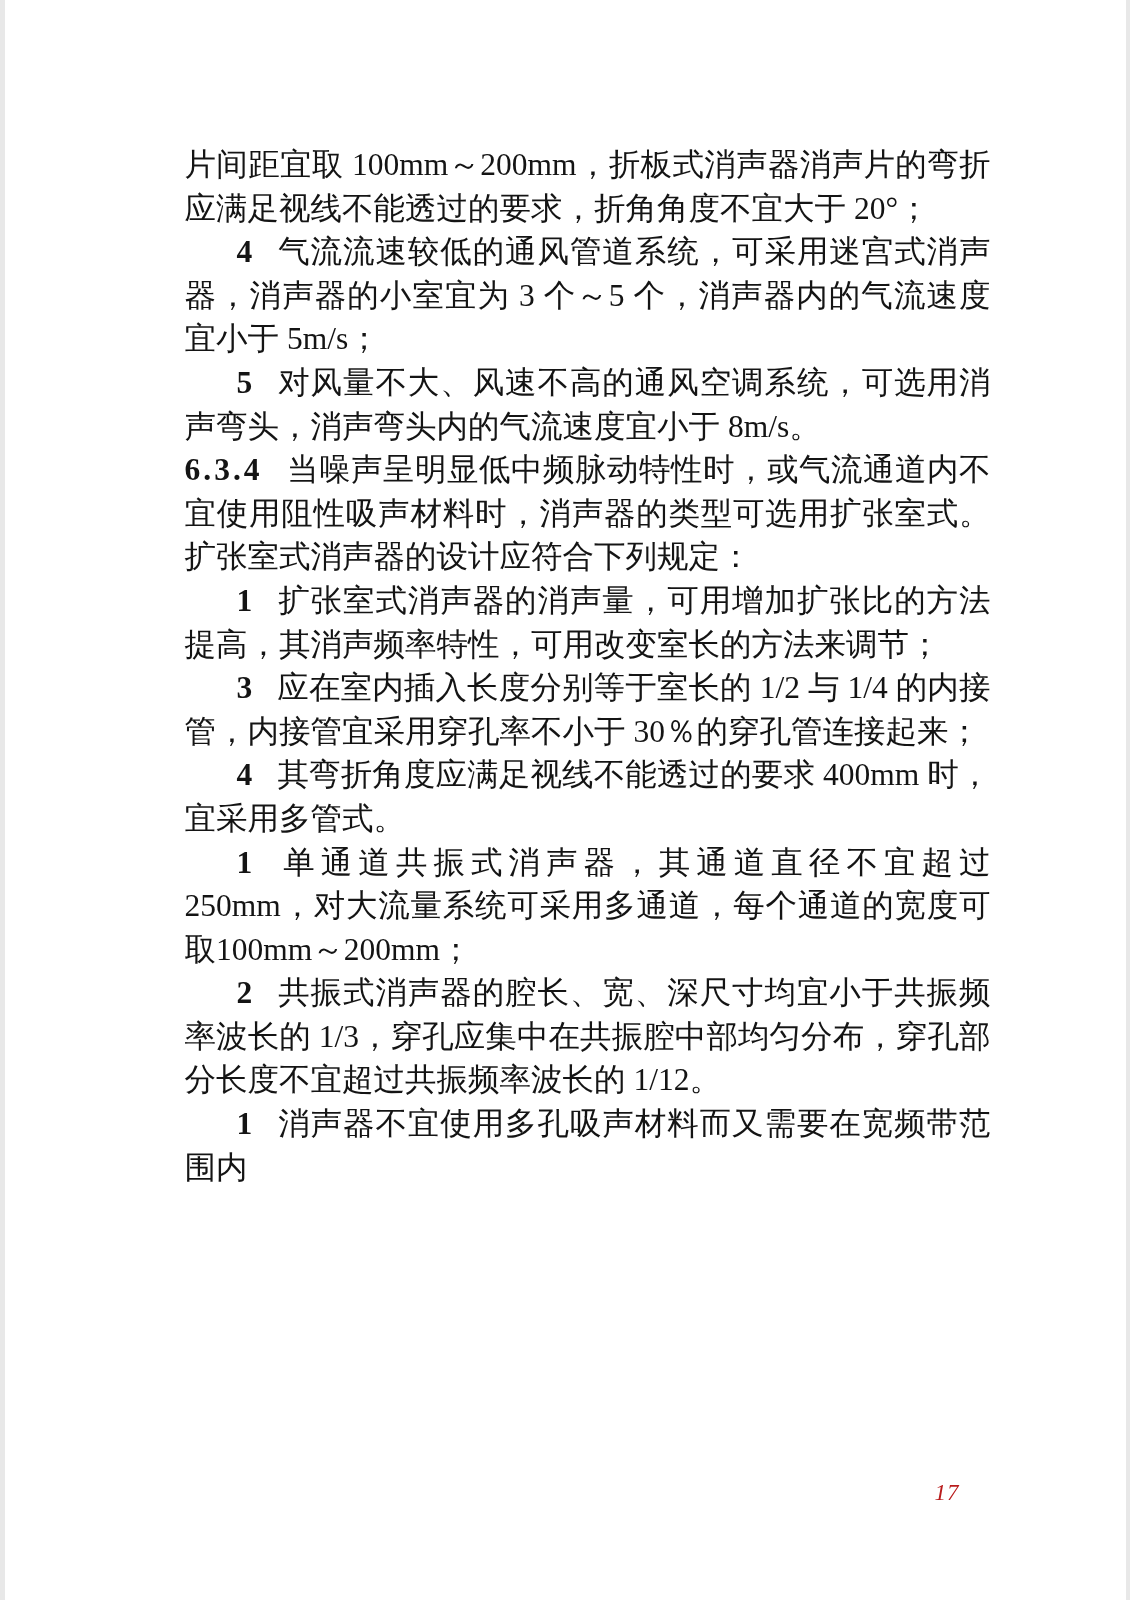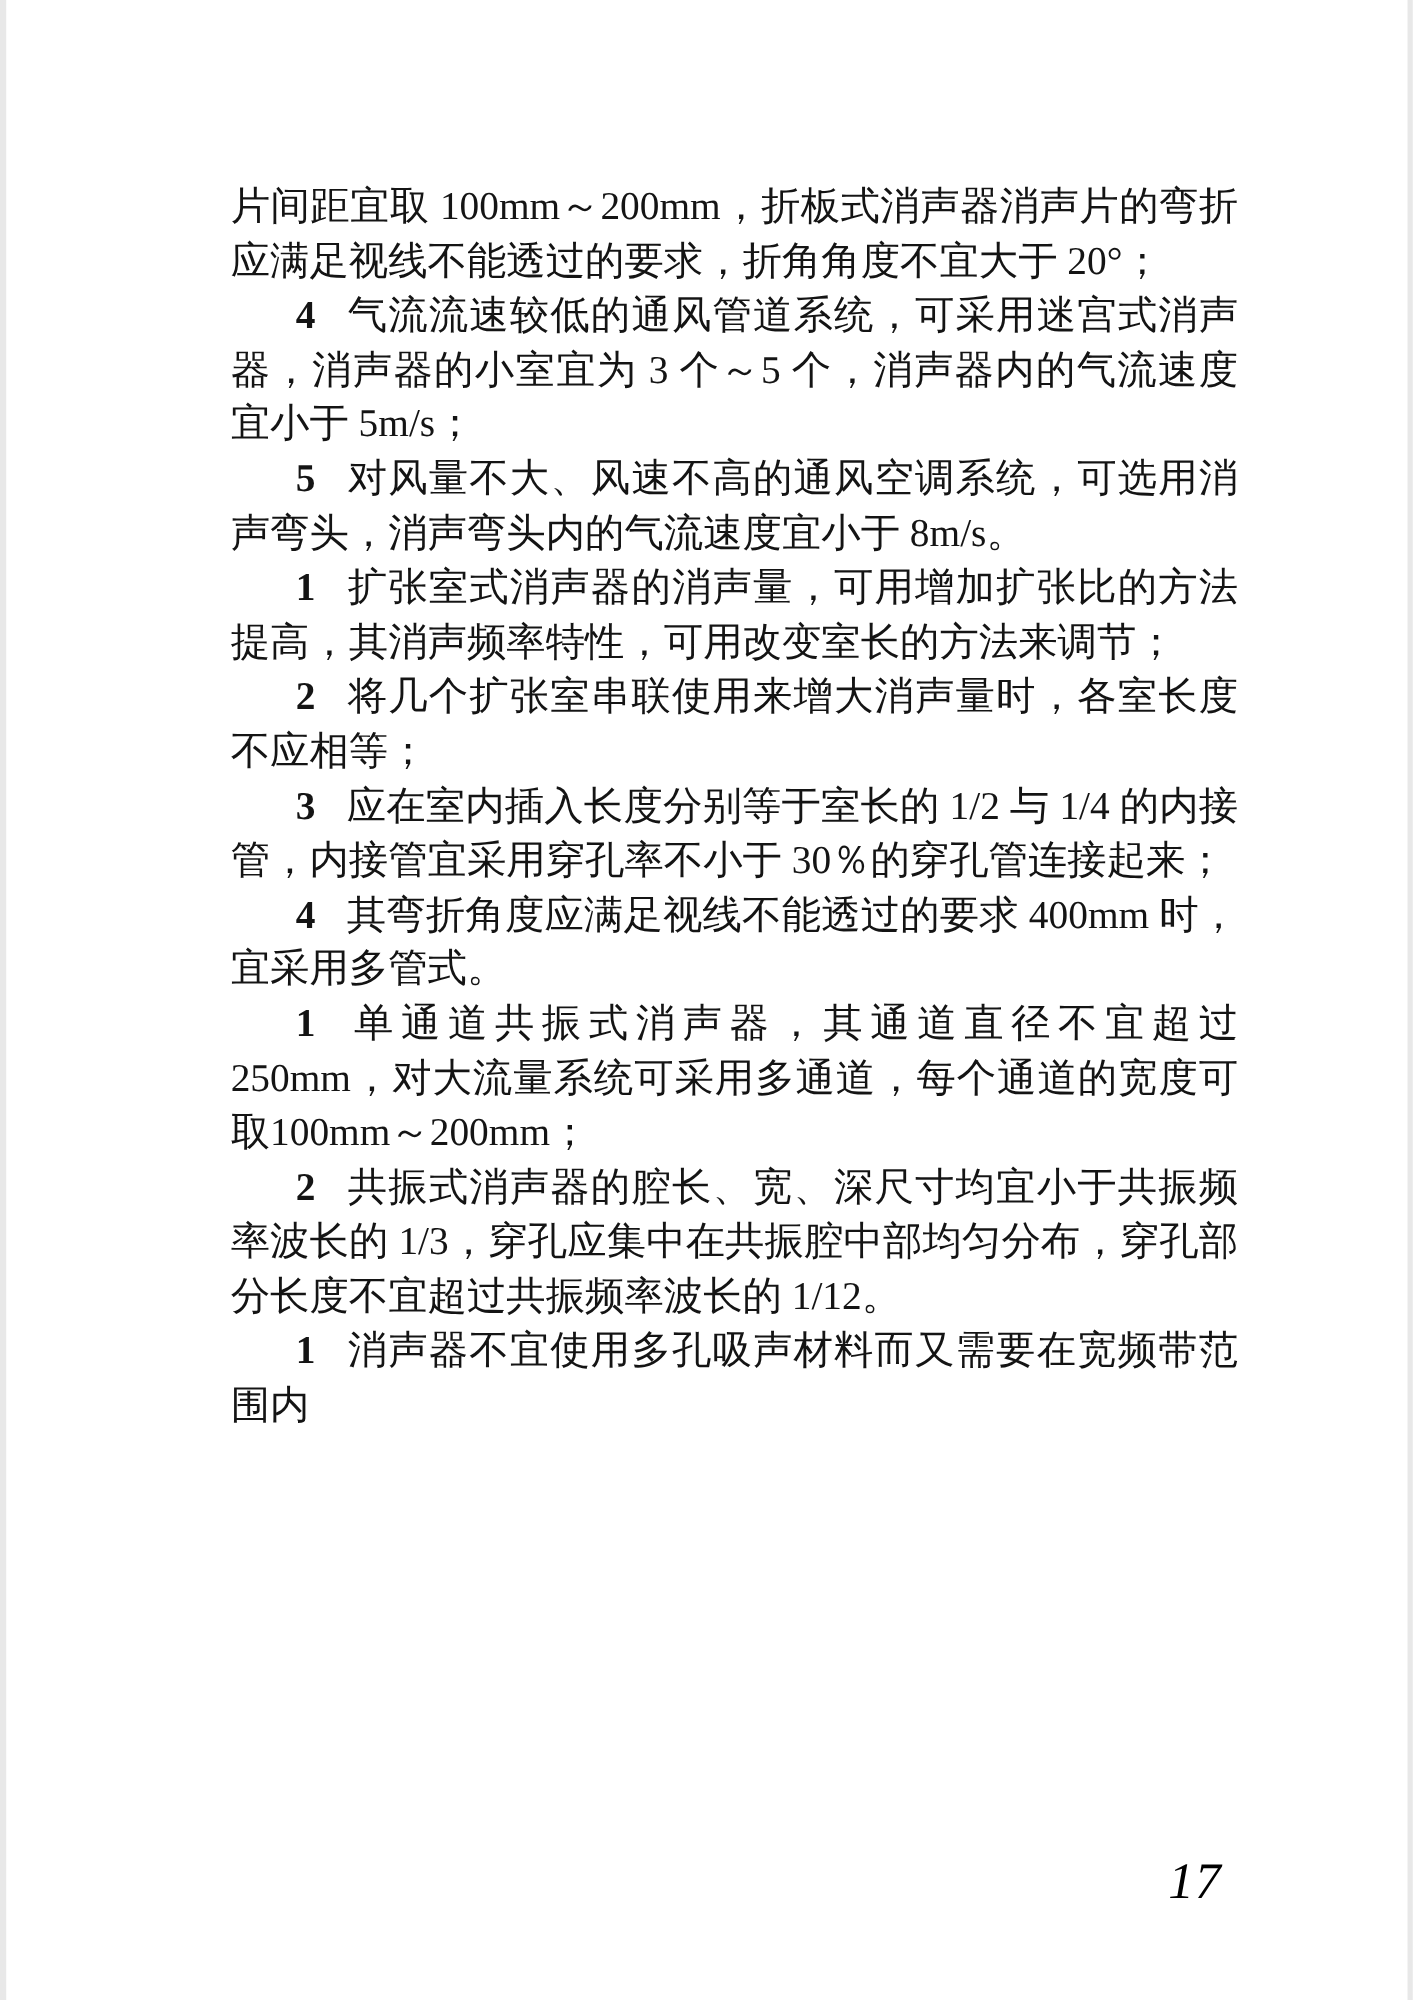--- a/index.html
+++ b/index.html
@@ -26,36 +26,36 @@
   .para { margin: 0; padding: 0; }
   .para.item { text-indent: 52px; }
   .para.section { text-indent: 0; }
   .num { font-weight: 700; font-style: normal; }
   .item .num { margin-right: 25px; }
   .section .num { letter-spacing: 3px; margin-right: 24px; }
   .page-number {
     position: absolute;
     left: 930px;
     top: 1480px;
-    font-size: 41px;
+    font-size: 23px;
     font-style: italic;
     letter-spacing: 1px;
-    color: #000000;
+    color: #b91c1c;
   }
 </style>
 </head>
 <body>
 
 <div class="page">
   <div class="text-block">
       <p class="para plain"><span>片间距宜取 100mm～200mm，折板式消声器消声片的弯折应满足视线不能透过的要求，折角角度不宜大于 20°；</span></p>
       <p class="para item"><b class="num">4</b><span>气流流速较低的通风管道系统，可采用迷宫式消声器，消声器的小室宜为 3 个～5 个，消声器内的气流速度宜小于 5m/s；</span></p>
       <p class="para item"><b class="num">5</b><span>对风量不大、风速不高的通风空调系统，可选用消声弯头，消声弯头内的气流速度宜小于 8m/s。</span></p>
+      <p class="para section"><b class="num">6.3.4</b><span>当噪声呈明显低中频脉动特性时，或气流通道内不宜使用阻性吸声材料时，消声器的类型可选用扩张室式。扩张室式消声器的设计应符合下列规定：</span></p>
       <p class="para item"><b class="num">1</b><span>扩张室式消声器的消声量，可用增加扩张比的方法提高，其消声频率特性，可用改变室长的方法来调节；</span></p>
-      <p class="para item"><b class="num">2</b><span>将几个扩张室串联使用来增大消声量时，各室长度不应相等；</span></p>
       <p class="para item"><b class="num">3</b><span>应在室内插入长度分别等于室长的 1/2 与 1/4 的内接管，内接管宜采用穿孔率不小于 30％的穿孔管连接起来；</span></p>
       <p class="para item"><b class="num">4</b><span>其弯折角度应满足视线不能透过的要求 400mm 时，宜采用多管式。</span></p>
       <p class="para item"><b class="num">1</b><span>单通道共振式消声器，其通道直径不宜超过 250mm，对大流量系统可采用多通道，每个通道的宽度可取100mm～200mm；</span></p>
       <p class="para item"><b class="num">2</b><span>共振式消声器的腔长、宽、深尺寸均宜小于共振频率波长的 1/3，穿孔应集中在共振腔中部均匀分布，穿孔部分长度不宜超过共振频率波长的 1/12。</span></p>
       <p class="para item"><b class="num">1</b><span>消声器不宜使用多孔吸声材料而又需要在宽频带范围内</span></p>
     </div>
   <div class="page-number">17</div>
 </div>
 
 </body></html>

